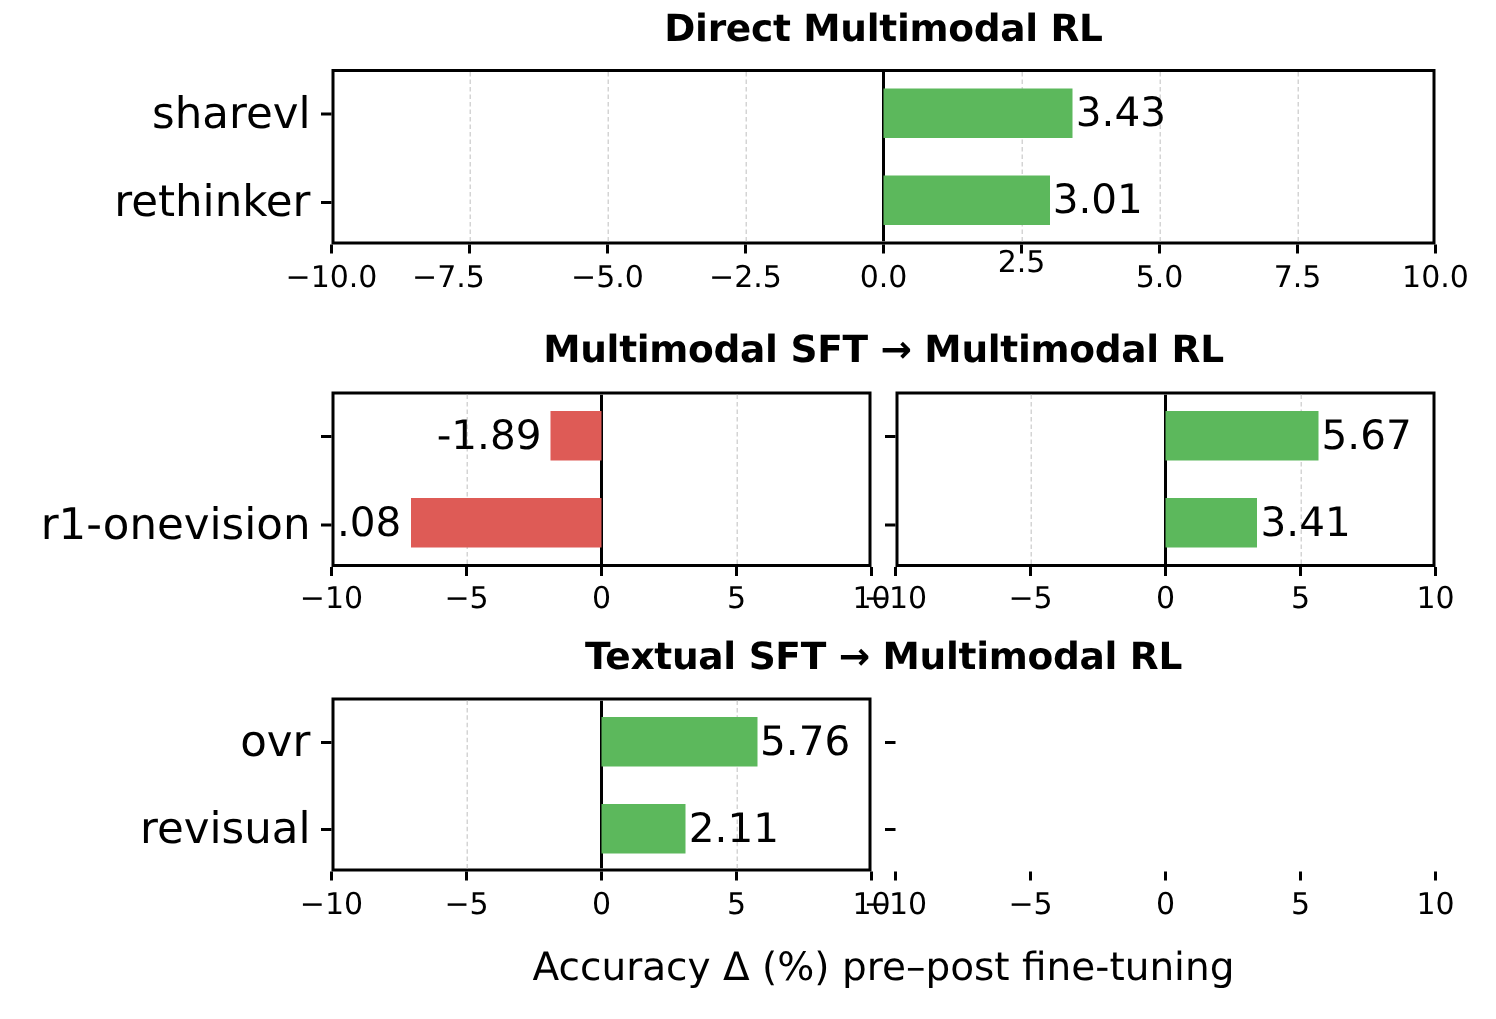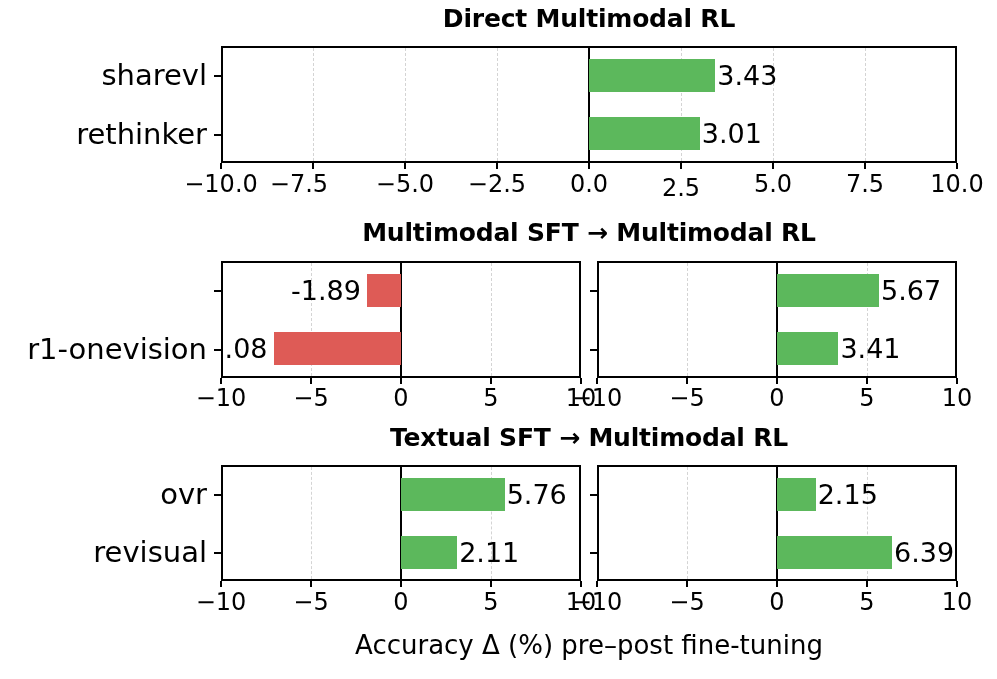--- a/index.html
+++ b/index.html
@@ -81,21 +81,21 @@
 
   
   .xtick {
     position: absolute;
     width: 0;
     height: 6px;
     border-left: 2px solid #000000;
   }
   .xticklabel {
     position: absolute;
-    font-size: 24px;
+    font-size: 20px;
     line-height: 28px;
     text-align: center;
     white-space: nowrap;
     transform: translateX(-50%);
     color: #000;
   }
   .ytick {
     position: absolute;
     width: 7px;
     height: 0;
@@ -149,21 +149,21 @@
     <div class="xticklabel" style="left: 221px; top: 170px;">−10.0</div>
     <div class="xtick" style="left: 312px; top: 163px;"></div>
     <div class="xticklabel" style="left: 299px; top: 170px;">−7.5</div>
     <div class="xtick" style="left: 404px; top: 163px;"></div>
     <div class="xticklabel" style="left: 405px; top: 170px;">−5.0</div>
     <div class="xtick" style="left: 496px; top: 163px;"></div>
     <div class="xticklabel" style="left: 497px; top: 170px;">−2.5</div>
     <div class="xtick" style="left: 588px; top: 163px;"></div>
     <div class="xticklabel" style="left: 589px; top: 170px;">0.0</div>
     <div class="xtick" style="left: 680px; top: 163px;"></div>
-    <div class="xticklabel" style="left: 681px; top: 174px;">2.5</div>
+    <div class="xticklabel" style="left: 681px; top: 160px;">2.5</div>
     <div class="xtick" style="left: 772px; top: 163px;"></div>
     <div class="xticklabel" style="left: 773px; top: 170px;">5.0</div>
     <div class="xtick" style="left: 864px; top: 163px;"></div>
     <div class="xticklabel" style="left: 865px; top: 170px;">7.5</div>
     <div class="xtick" style="left: 956px; top: 163px;"></div>
     <div class="xticklabel" style="left: 957px; top: 170px;">10.0</div>
     <div class="panel-title" style="left: 221px; width: 736px; top: 220px;">Multimodal SFT → Multimodal RL</div>
     <div class="axes" style="left: 221px; top: 261px; width: 360px; height: 117px;">
       <div class="axes-clip">
         <div class="gridline" style="left: 88px;"></div>
@@ -230,31 +230,20 @@
     <div class="xtick" style="left: 220px; top: 581px;"></div>
     <div class="xticklabel" style="left: 221px; top: 588px;">−10</div>
     <div class="xtick" style="left: 310px; top: 581px;"></div>
     <div class="xticklabel" style="left: 311px; top: 588px;">−5</div>
     <div class="xtick" style="left: 400px; top: 581px;"></div>
     <div class="xticklabel" style="left: 401px; top: 588px;">0</div>
     <div class="xtick" style="left: 490px; top: 581px;"></div>
     <div class="xticklabel" style="left: 491px; top: 588px;">5</div>
     <div class="xtick" style="left: 580px; top: 581px;"></div>
     <div class="xticklabel" style="left: 581px; top: 588px;">10</div>
-    <div class="axes" style="left: 597px; top: 465px; width: 360px; height: 116px;">
-      <div class="axes-clip">
-        <div class="gridline" style="left: 88px;"></div>
-        <div class="gridline" style="left: 268px;"></div>
-        <div class="zeroline" style="left: 177px;"></div>
-        <div class="bar" style="left: 178px; width: 38.7px; top: 10.5px; background: rgb(92, 184, 92);"></div>
-        <div class="bar-label" style="top: 10.5px; left: 218.7px;">2.15</div>
-        <div class="bar" style="left: 178px; width: 115.02px; top: 68.5px; background: rgb(92, 184, 92);"></div>
-        <div class="bar-label" style="top: 68.5px; left: 295.02px;">6.39</div>
-      </div>
-    </div>
     <div class="ytick" style="left: 590px; top: 494px;"></div>
     <div class="ytick" style="left: 590px; top: 552px;"></div>
     <div class="xtick" style="left: 596px; top: 581px;"></div>
     <div class="xticklabel" style="left: 597px; top: 588px;">−10</div>
     <div class="xtick" style="left: 686px; top: 581px;"></div>
     <div class="xticklabel" style="left: 687px; top: 588px;">−5</div>
     <div class="xtick" style="left: 776px; top: 581px;"></div>
     <div class="xticklabel" style="left: 777px; top: 588px;">0</div>
     <div class="xtick" style="left: 866px; top: 581px;"></div>
     <div class="xticklabel" style="left: 867px; top: 588px;">5</div>

